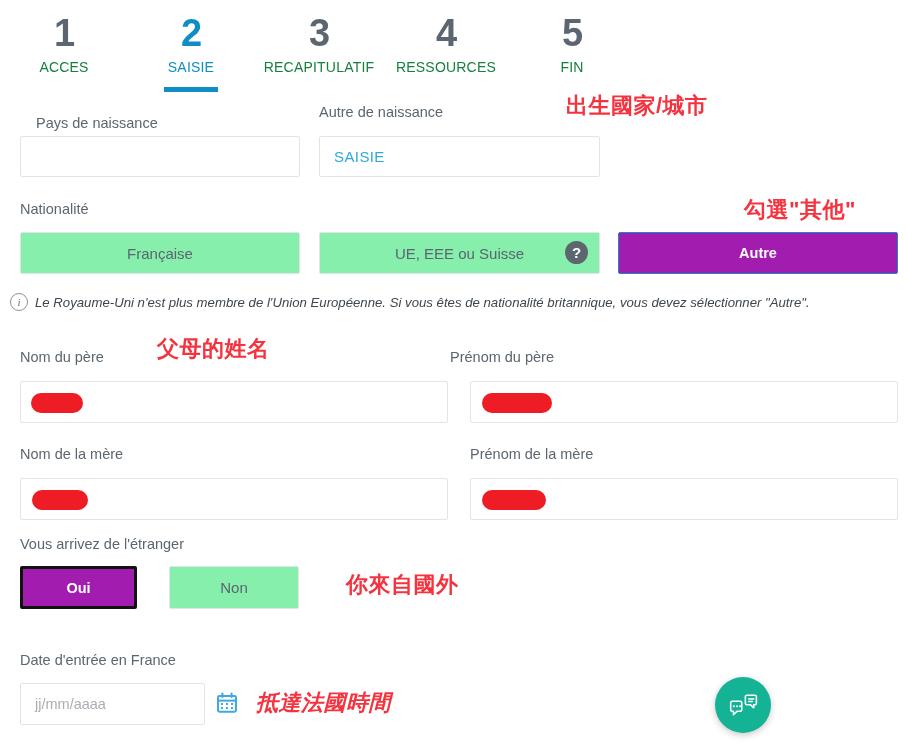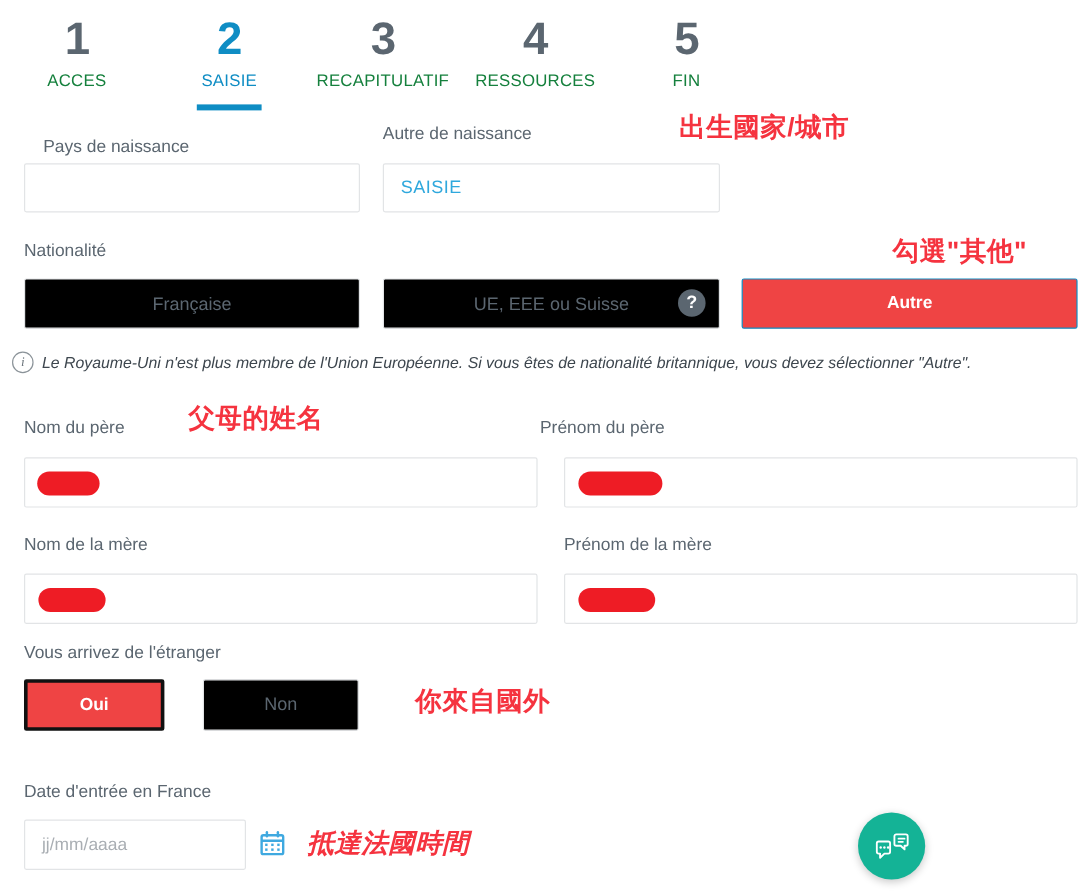--- a/index.html
+++ b/index.html
@@ -78,32 +78,32 @@
     padding: 0 14px;
     font-size: 15px;
   }
   .txtbox .val { color: #2fa8dd; letter-spacing: 0.4px; }
   .txtbox .ph  { color: #a9aeb3; font-size: 14.5px; }
 
   
   .choice {
     position: absolute;
     box-sizing: border-box;
-    background: #000000;
+    background: #86efac;
     border: 1px solid #e2e4e6;
     border-radius: 2px;
     display: flex;
     align-items: center;
     justify-content: center;
     font-size: 15px;
     color: #5b6670;
     cursor: pointer;
   }
   .choice.sel {
-    background: #ef4444;
+    background: #a21caf;
     border-color: #0f8dc4;
     color: #ffffff;
     font-weight: bold;
     font-size: 14.5px;
   }
   .choice.focus {
     border: 3px solid #111111;
   }
 
   .help-ic {

